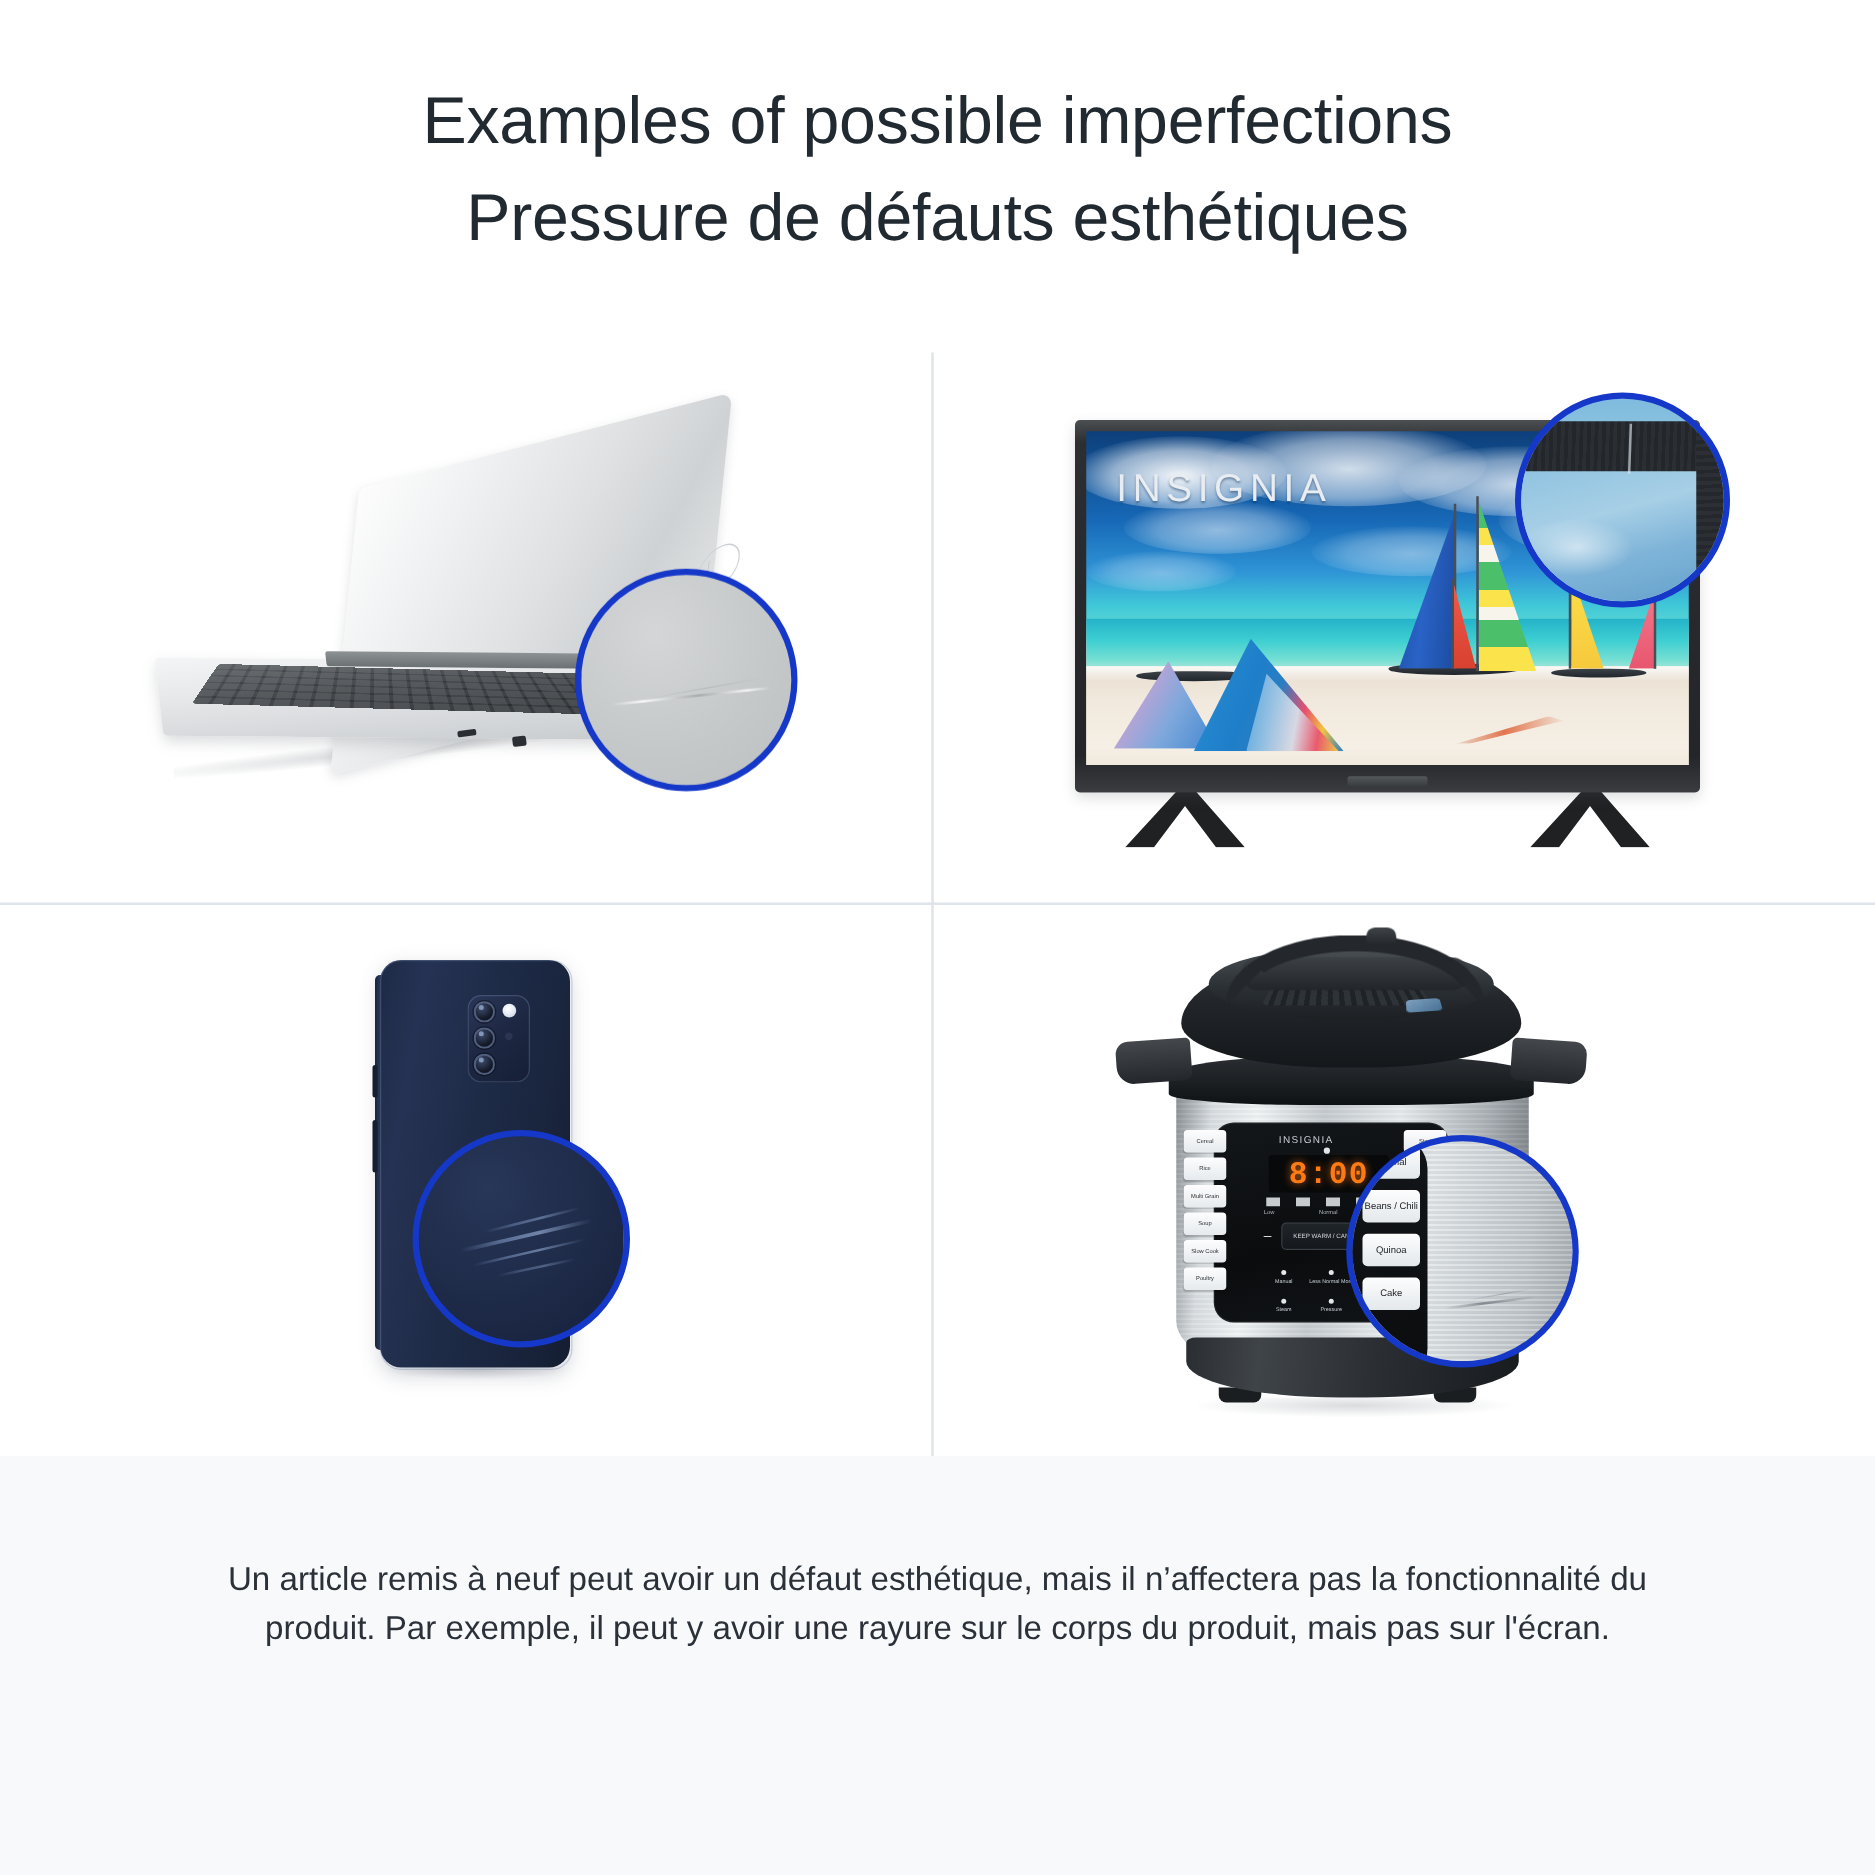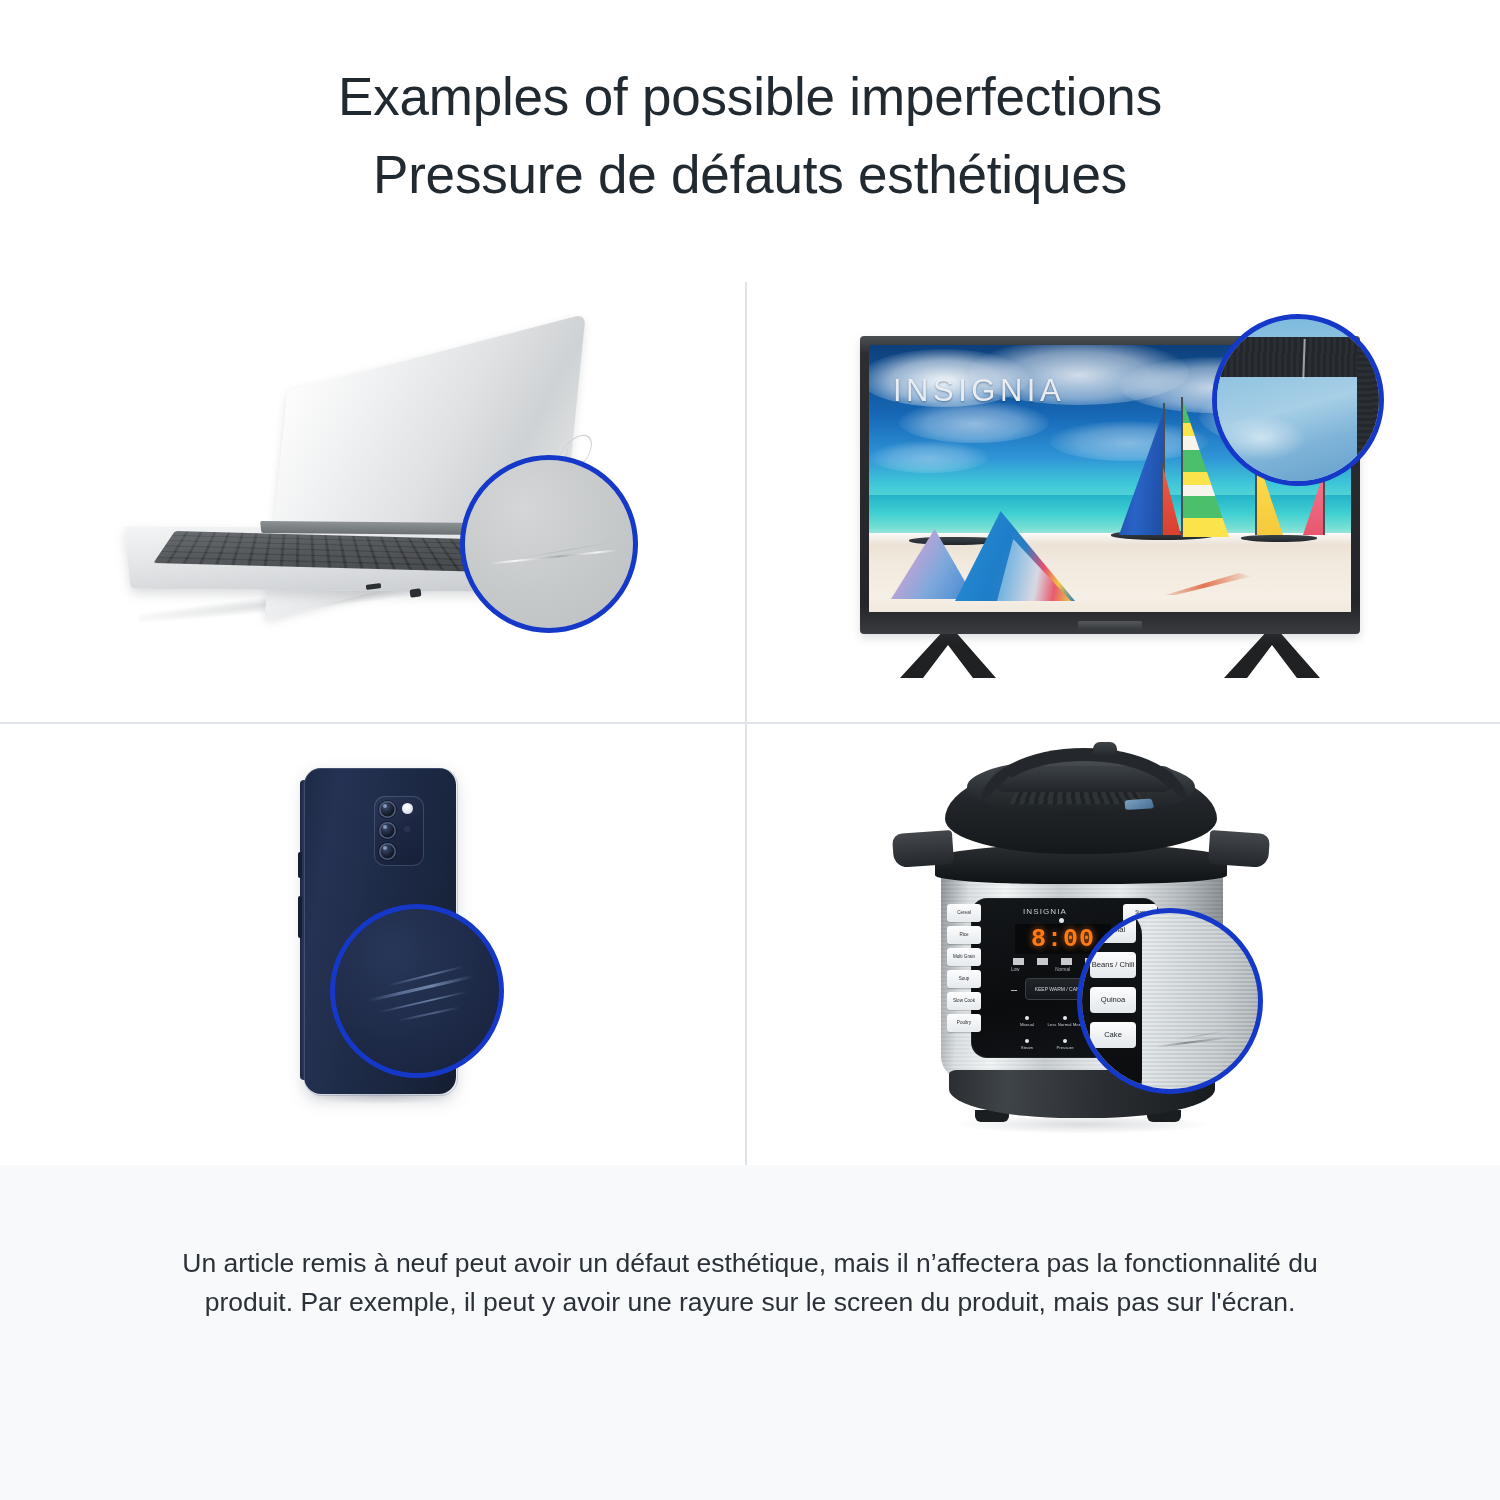--- a/index.html
+++ b/index.html
@@ -933,17 +933,17 @@
           <div class="mscratch"></div>
           <div class="mscratch2"></div>
         </div>
       </div>
     </div>
 
   </div>
 
   <div class="footer">
     <div class="footer-inner">
-      <p class="fr">Un article remis à neuf peut avoir un défaut esthétique, mais il n’affectera pas la fonctionnalité du produit. Par exemple, il peut y avoir une rayure sur le screen du produit, mais pas sur l'écran.</p>
+      <p class="fr">Un article remis à neuf peut avoir un défaut esthétique, mais il n’affectera pas la fonctionnalité du produit. Par exemple, il peut y avoir une rayure sur le corps du produit, mais pas sur l'écran.</p>
     </div>
   </div>
 
 </div>
 
 </body></html>

